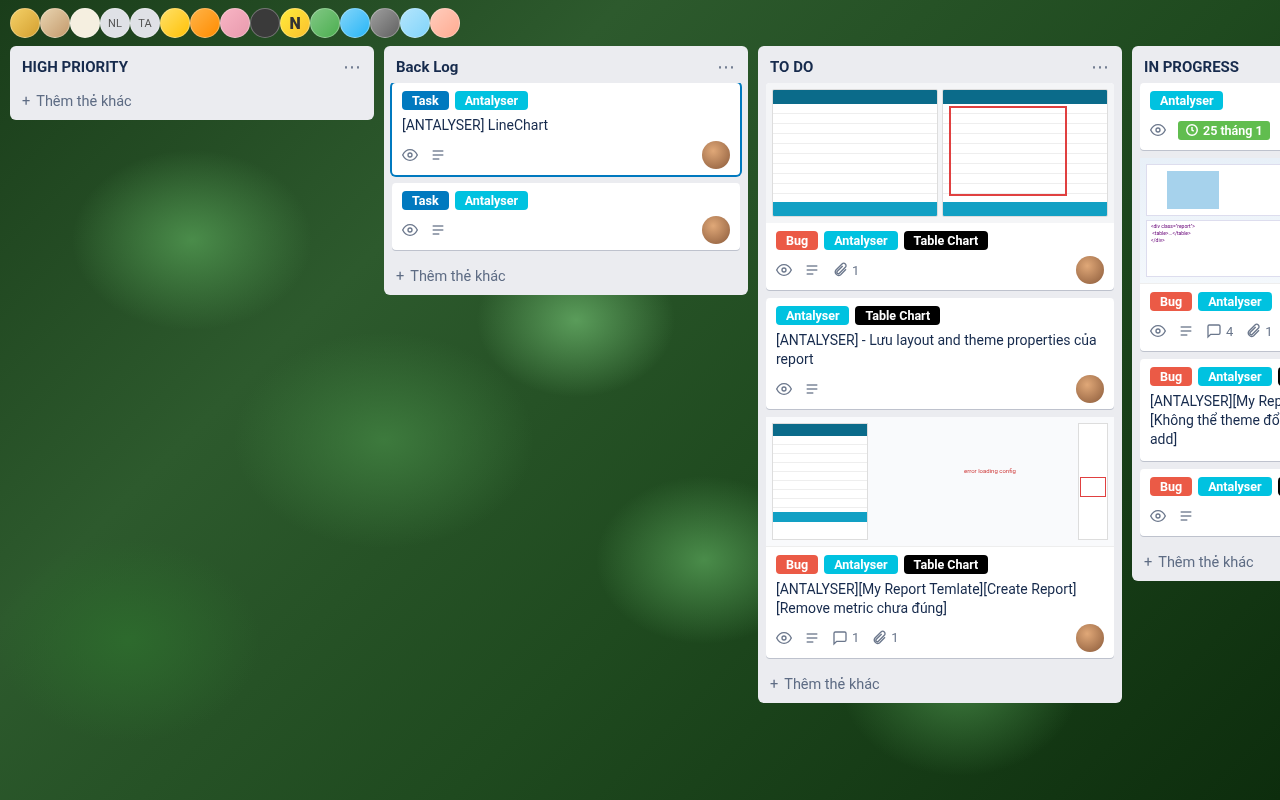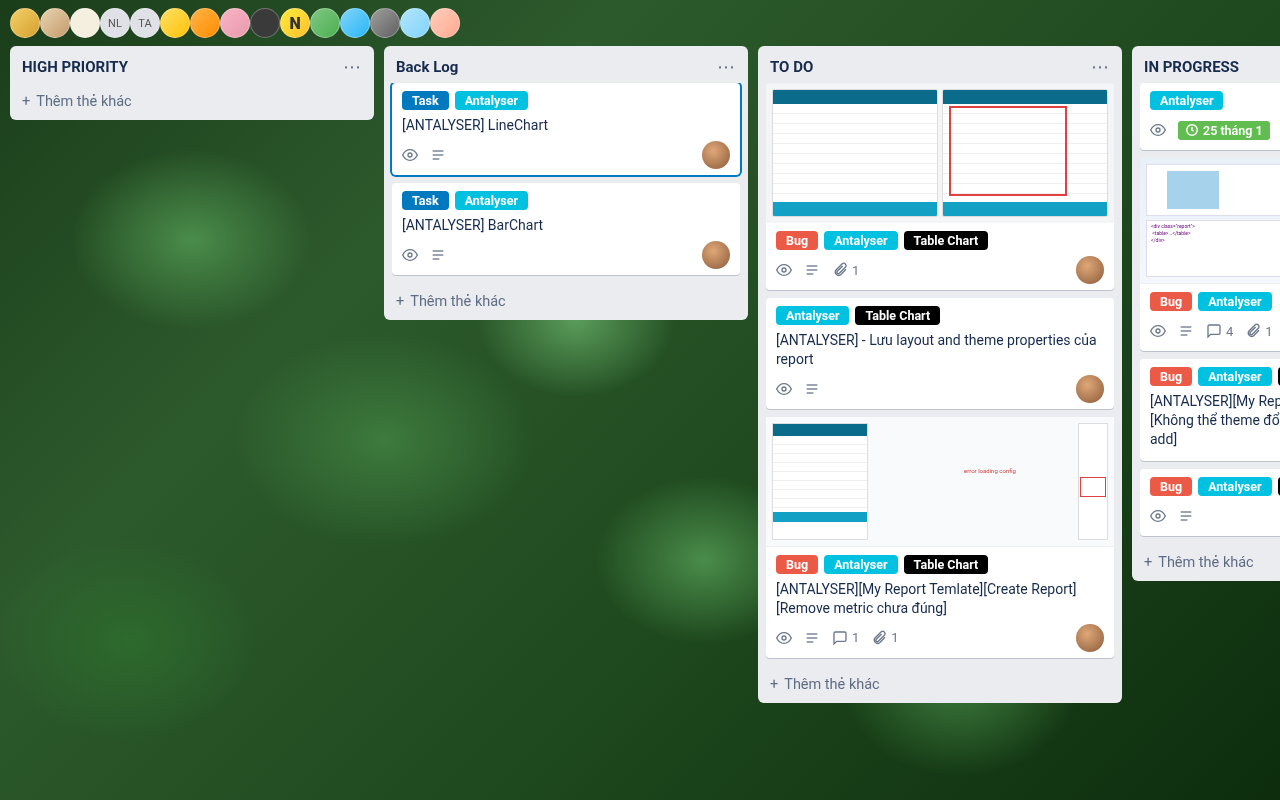--- a/index.html
+++ b/index.html
@@ -233,21 +233,20 @@
               </svg>
             </span>
             <span class="member"></span>
           </div>
         </div>
         <div class="card">
           <div class="labels">
             <span class="label task">Task</span>
             <span class="label antalyser">Antalyser</span>
           </div>
-          <div class="card-title">[ANTALYSER] BarChart</div>
           <div class="badges">
             <span class="badge">
               <svg viewBox="0 0 24 24" width="16" height="16" fill="none" stroke="currentColor" stroke-width="2">
                 <path d="M1 12s4-8 11-8 11 8 11 8-4 8-11 8S1 12 1 12z"></path>
                 <circle cx="12" cy="12" r="3"></circle>
               </svg>
             </span>
             <span class="badge">
               <svg viewBox="0 0 24 24" width="16" height="16" fill="none" stroke="currentColor" stroke-width="2">
                 <line x1="4" y1="6" x2="20" y2="6"></line>

